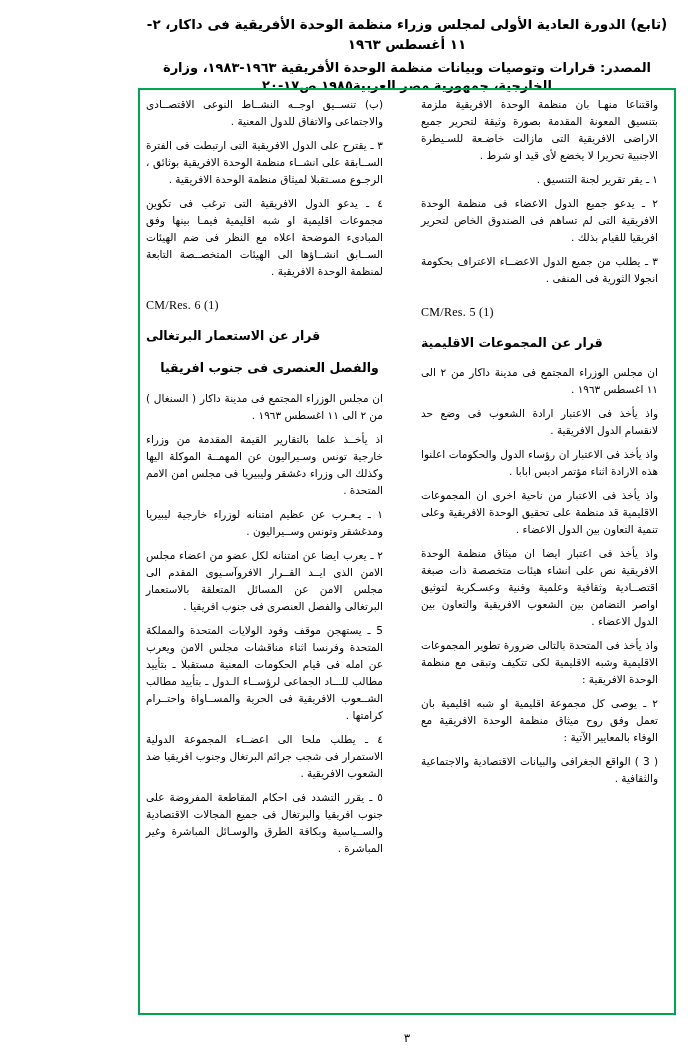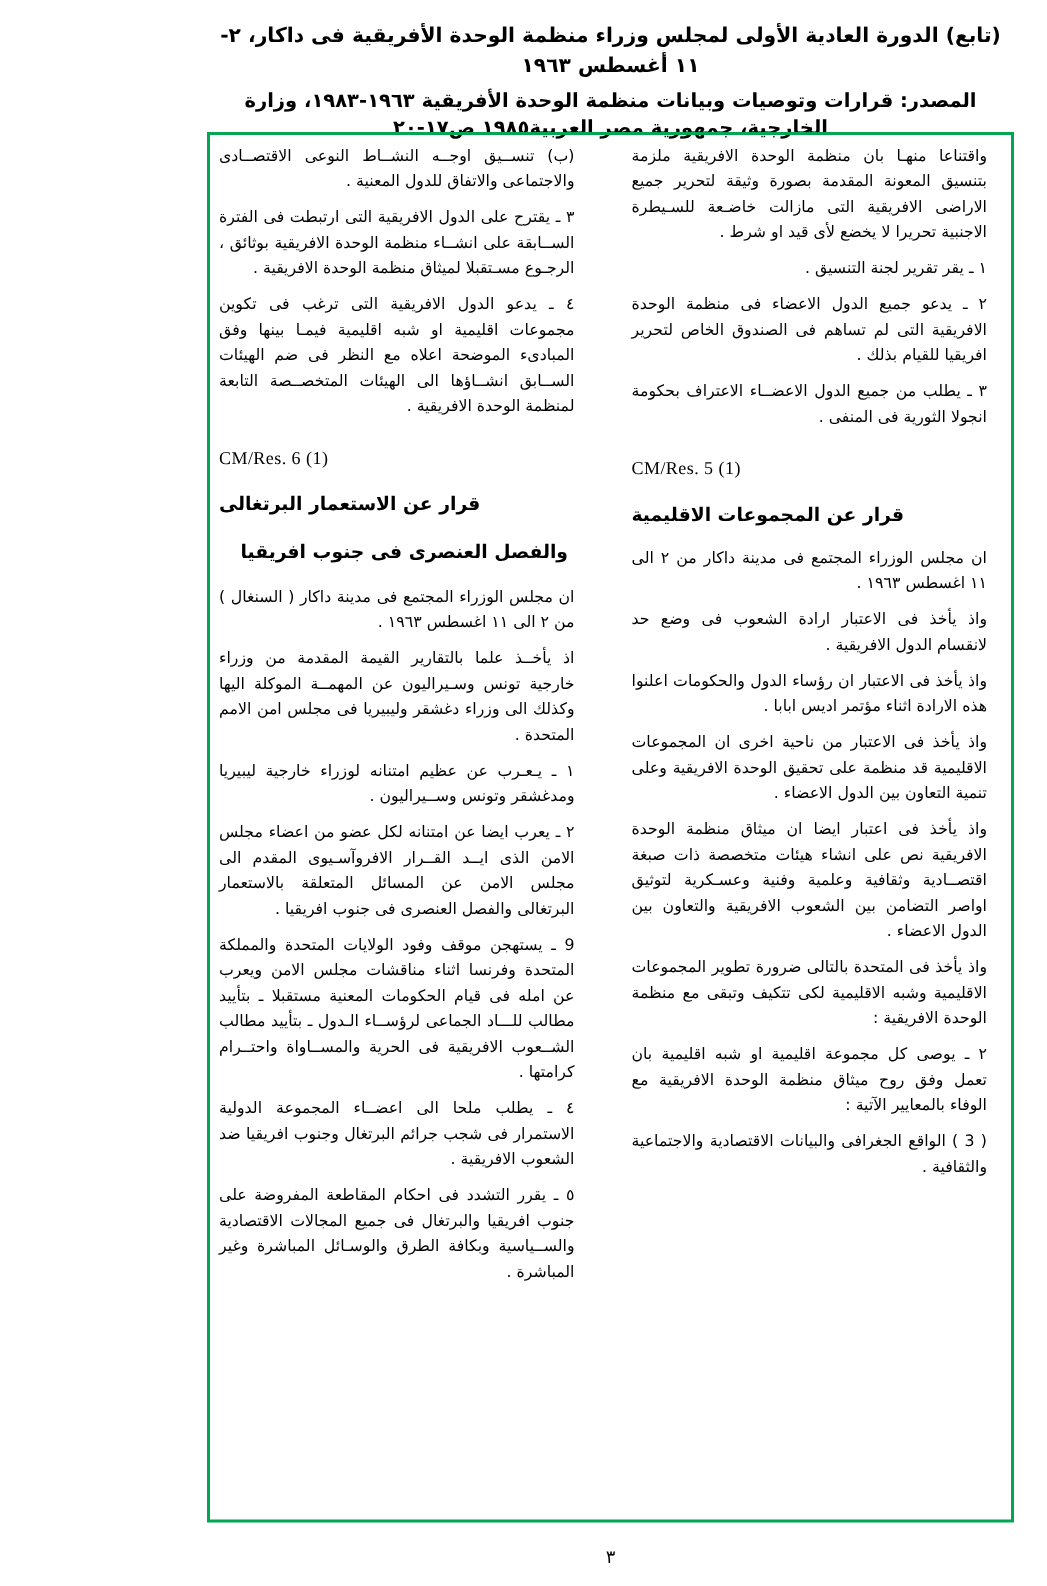--- a/index.html
+++ b/index.html
@@ -145,21 +145,21 @@
 
       <div class="res-id">CM/Res. 6  (1)</div>
       <div class="res-title">قرار عن الاستعمار البرتغالى</div>
       <div class="res-title-2">والفصل العنصرى فى جنوب افريقيا</div>
 
       <p class="p-indent">ان مجلس الوزراء المجتمع فى مدينة داكار ( السنغال ) من ٢ الى ١١ اغسطس ١٩٦٣ .</p>
       <p class="p-indent">اذ يأخــذ علما بالتقارير القيمة المقدمة من وزراء خارجية تونس وسـيراليون عن المهمــة الموكلة اليها وكذلك الى وزراء دغشقر وليبيريا فى مجلس امن الامم المتحدة .</p>
 
       <p class="p-indent">١ ـ يـعـرب عن عظيم امتنانه لوزراء خارجية ليبيريا ومدغشقر وتونس وســيراليون .</p>
       <p class="p-indent">٢ ـ يعرب ايضا عن امتنانه لكل عضو من اعضاء مجلس الامن الذى ايــد القــرار الافروآسـيوى المقدم الى مجلس الامن عن المسائل المتعلقة بالاستعمار البرتغالى والفصل العنصرى فى جنوب افريقيا .</p>
-      <p class="p-indent">9 ـ يستهجن موقف وفود الولايات المتحدة والمملكة المتحدة وفرنسا اثناء مناقشات مجلس الامن ويعرب عن امله فى قيام الحكومات المعنية مستقبلا ـ بتأييد مطالب للـــاد الجماعى لرؤســاء الـدول ـ بتأييد مطالب الشــعوب الافريقية فى الحرية والمســاواة واحتــرام كرامتها .</p>
+      <p class="p-indent">5 ـ يستهجن موقف وفود الولايات المتحدة والمملكة المتحدة وفرنسا اثناء مناقشات مجلس الامن ويعرب عن امله فى قيام الحكومات المعنية مستقبلا ـ بتأييد مطالب للـــاد الجماعى لرؤســاء الـدول ـ بتأييد مطالب الشــعوب الافريقية فى الحرية والمســاواة واحتــرام كرامتها .</p>
       <p class="p-indent">٤ ـ يطلب ملحا الى اعضــاء المجموعة الدولية الاستمرار فى شجب جرائم البرتغال وجنوب افريقيا ضد الشعوب الافريقية .</p>
       <p class="p-indent">٥ ـ يقرر التشدد فى احكام المقاطعة المفروضة على جنوب افريقيا والبرتغال فى جميع المجالات الاقتصادية والســياسية وبكافة الطرق والوسـائل المباشرة وغير المباشرة .</p>
     </div>
 
   </div>
 
   <div class="folio">٣</div>
 </div>
 
 </body></html>

